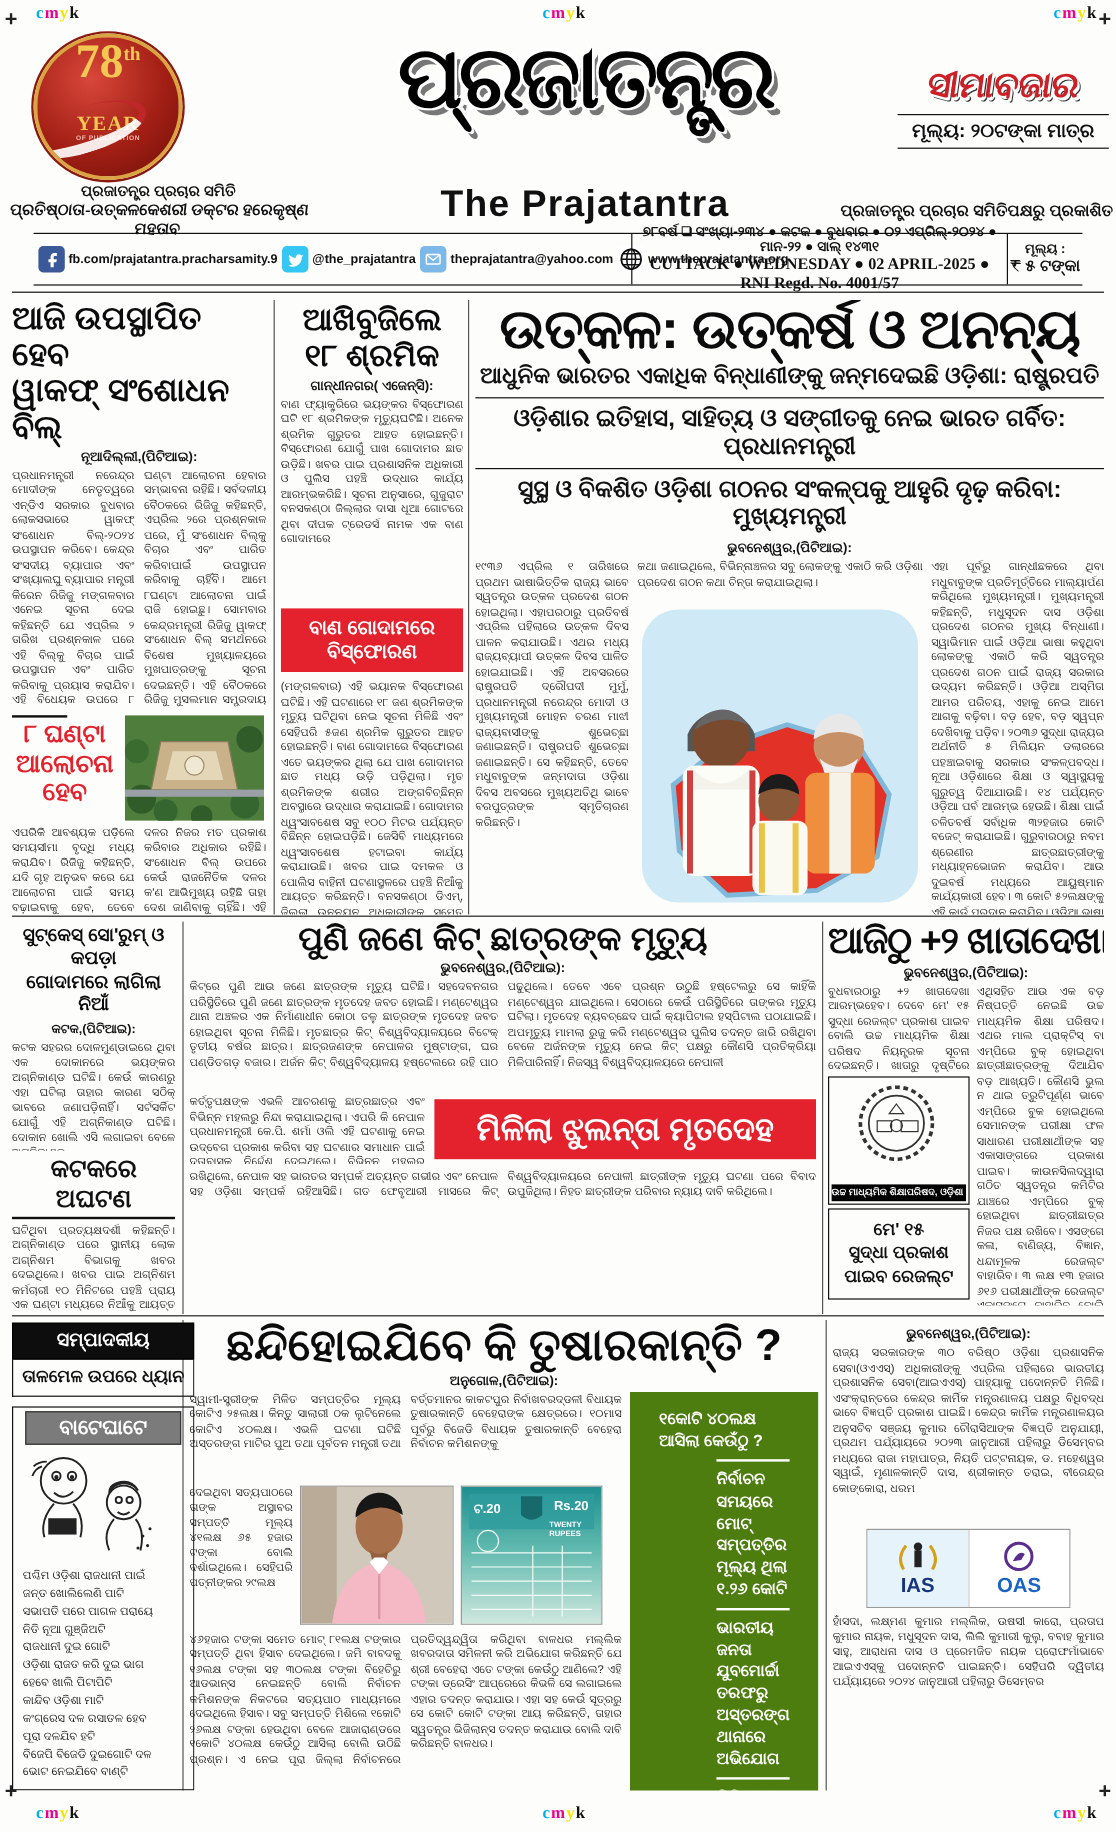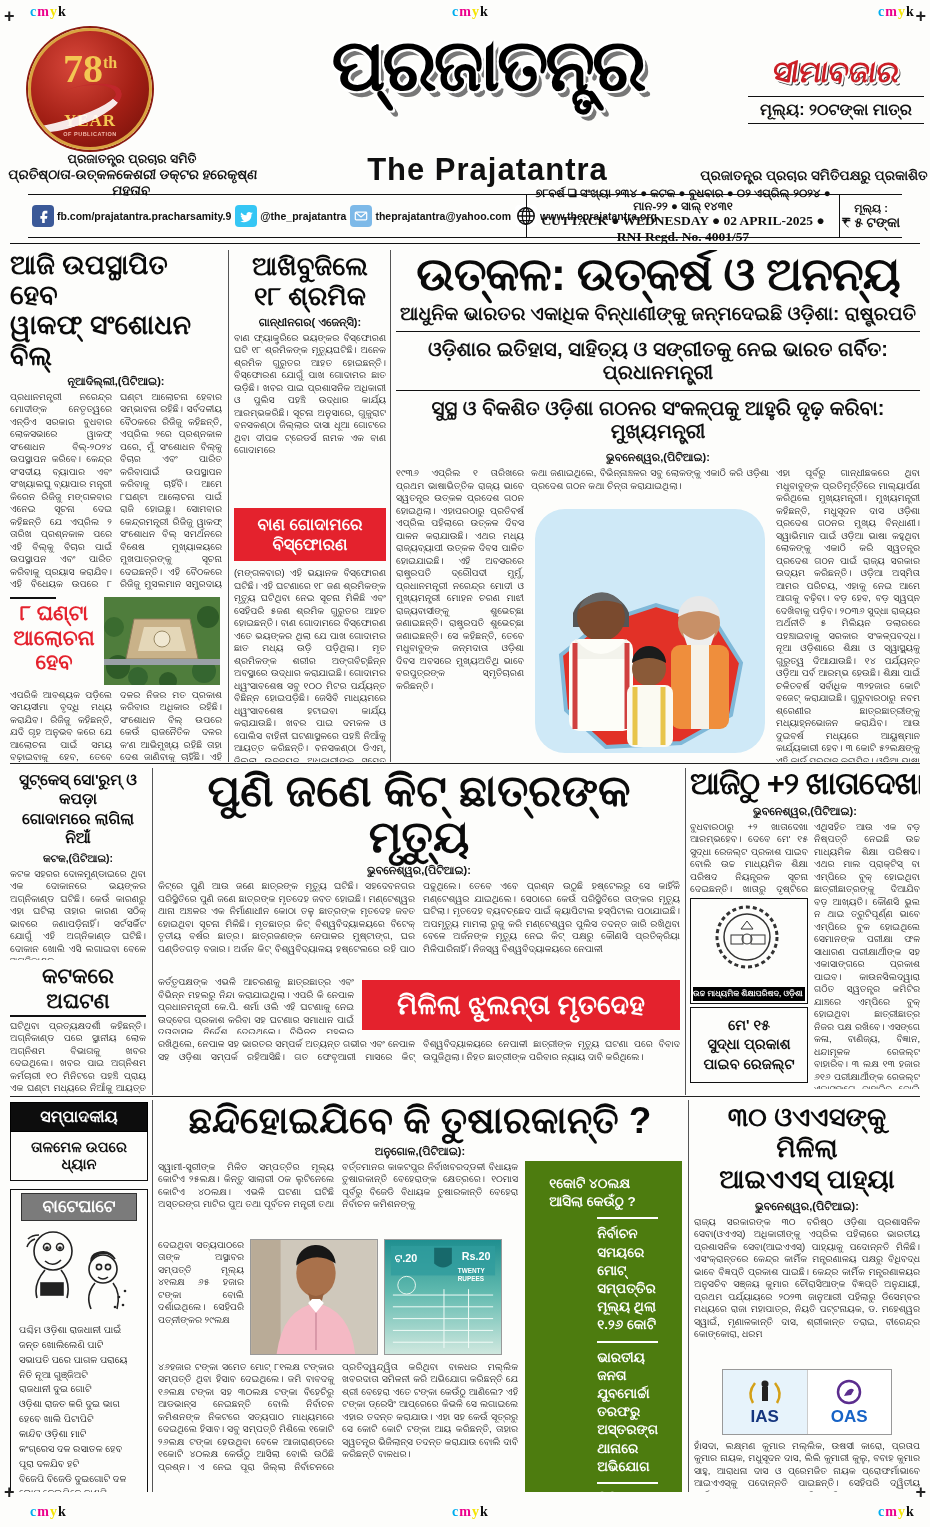--- a/index.html
+++ b/index.html
@@ -10,21 +10,21 @@
 
   
   .cmyk { font:bold 14px "Liberation Serif", serif; letter-spacing:1px; }
   .cmyk .c{color:#00aeef}.cmyk .m{color:#ec008c}.cmyk .y{color:#f5e400}.cmyk .k{color:#111}
   .regmark { font:bold 18px "Liberation Sans", sans-serif; color:#222; }
 
   
   .badge { width:124px; height:122px; border-radius:50%;
     background:radial-gradient(circle at 38% 30%, #d8473a 0%, #a31f15 55%, #6e0f08 100%);
     border:3px solid #d9a441; box-shadow:0 0 0 2px #8a1a10; text-align:center; color:#f3c753; position:relative; overflow:hidden;}
-  .badge .num { font:bold 40px "Liberation Serif", serif; line-height:1; margin-top:18px; }
+  .badge .num { font:bold 40px "Liberation Serif", serif; line-height:1; }
   .badge .num sup { font-size:16px; }
   .badge .yr { font:bold 17px "Liberation Serif", serif; letter-spacing:1px; margin-top:22px;}
   .badge .pub { font:bold 5.5px "Liberation Sans", sans-serif; color:#f0b9a9; letter-spacing:.5px; }
   .badge .ribbon { position:absolute; left:-12px; top:58px; width:105px; height:38px; border-radius:50%;
     border-bottom:9px solid #fff; border-right:6px solid #c1272d; transform:rotate(-18deg); opacity:.9;}
   .mast-soc { font-weight:bold; font-size:12.5px; text-align:center; }
   .mast-founder { font-weight:bold; font-size:13.5px; text-align:center; font-family:"Liberation Serif", serif; transform:skewX(-6deg); }
   .logo-odia { font-size:72px; font-weight:bold; text-align:center; line-height:1.05; letter-spacing:-3px; color:#000;
     text-shadow:2px 2px 0 #fff,-2px -2px 0 #fff,2px -2px 0 #fff,-2px 2px 0 #fff,5px 6px 0 #777; }
   .logo-eng { font-size:31px; font-weight:bold; text-align:center; letter-spacing:1px; color:#101010;}
@@ -250,21 +250,21 @@
   <div class="abs" style="left:10px;top:770px;width:136px;height:324px;overflow:hidden;">
     <div class="headline pre" style="font-size:15.5px;line-height:1.25;text-align:center;">ସୁଟ୍‌କେସ୍ ସୋ'ରୁମ୍ ଓ କପଡ଼ା
 ଗୋଦାମରେ ଲାଗିଲା ନିଆଁ</div>
     <div class="dateline" style="font-size:10.5px;">କଟକ,(ପିଟିଆଇ):</div>
     <div class="body-text" style="height:92px;">କଟକ ସହରର ଦୋଳମୁଣ୍ଡାଇରେ ଥିବା ଏକ ଦୋକାନରେ ଭୟଙ୍କର ଅଗ୍ନିକାଣ୍ଡ ଘଟିଛି। କେଉଁ କାରଣରୁ ଏହା ଘଟିଲା ତାହାର କାରଣ ସଠିକ୍ ଭାବରେ ଜଣାପଡ଼ିନାହିଁ। ସର୍ଟସର୍କିଟ ଯୋଗୁଁ ଏହି ଅଗ୍ନିକାଣ୍ଡ ଘଟିଛି। ଦୋକାନ ଖୋଲି ଏସି ଲଗାଇବା ବେଳେ ଅଗ୍ନିକାଣ୍ଡ</div>
     <div class="inset-head">କଟକରେ ଅଘଟଣ</div>
     <div class="body-text" style="height:142px;">ଘଟିଥିବା ପ୍ରତ୍ୟକ୍ଷଦର୍ଶୀ କହିଛନ୍ତି। ଅଗ୍ନିକାଣ୍ଡ ପରେ ସ୍ଥାନୀୟ ଲୋକ ଅଗ୍ନିଶମ ବିଭାଗକୁ ଖବର ଦେଇଥିଲେ। ଖବର ପାଇ ଅଗ୍ନିଶମ କର୍ମଚାରୀ ୧୦ ମିନିଟରେ ପହଞ୍ଚି ପ୍ରାୟ ଏକ ଘଣ୍ଟା ମଧ୍ୟରେ ନିଆଁକୁ ଆୟତ୍ତ କରିଥିଲା। ସୋରୁମରେ ଅନେକ ଦାମୀ ବ୍ୟାଗ୍ ନିଆଁରେ ଜଳିପୋଡ଼ି ନଷ୍ଟ ହୋଇଯାଇଛି। ପାଖାପାଖି ୧୫ଲକ୍ଷ ଟଙ୍କାର ବ୍ୟାଗ୍ ନଷ୍ଟହୋଇଯାଇଛି। ପାଖ ଦୋକାନଗୁଡ଼ିକ ବଦରହିଥିବା ଦେଖାଯାଇଛି।</div>
   </div>
 
   <div class="abs" style="left:158px;top:768px;width:522px;height:327px;overflow:hidden;">
-    <div class="headline" style="font-size:44px;line-height:1.05;text-align:center;">ପୁଣି ଜଣେ କିଟ୍ ଛାତ୍ରଙ୍କ ମୃତ୍ୟୁ</div>
+    <div class="headline" style="font-size:28px;line-height:1.05;text-align:center;">ପୁଣି ଜଣେ କିଟ୍ ଛାତ୍ରଙ୍କ ମୃତ୍ୟୁ</div>
     <div class="dateline">ଭୁବନେଶ୍ୱର,(ପିଟିଆଇ):</div>
     <div class="body-text two-col" style="height:92px;">କିଟ୍‌ରେ ପୁଣି ଆଉ ଜଣେ ଛାତ୍ରଙ୍କ ମୃତ୍ୟୁ ଘଟିଛି। ସହଦେବନଗର ପରିସ୍ଥିତିରେ ପୁଣି ଜଣେ ଛାତ୍ରଙ୍କ ମୃତଦେହ ଜବତ ହୋଇଛି। ମଣ୍ଟେଶ୍ୱର ଥାନା ଅଞ୍ଚଳର ଏକ ନିର୍ମାଣାଧୀନ କୋଠା ତଳୁ ଛାତ୍ରଙ୍କ ମୃତଦେହ ଜବତ ହୋଇଥିବା ସୂଚନା ମିଳିଛି। ମୃତଛାତ୍ର କିଟ୍ ବିଶ୍ୱବିଦ୍ୟାଳୟରେ ବିଟେକ୍ ତୃତୀୟ ବର୍ଷର ଛାତ୍ର। ଛାତ୍ରଜଣଙ୍କ ନେପାଳର ମୁଷ୍ଟାଙ୍ଗ, ଘର ପଣ୍ଡିତଗଡ଼ ବଜାର। ଅର୍ଜନ କିଟ୍ ବିଶ୍ୱବିଦ୍ୟାଳୟ ହଷ୍ଟେଲରେ ରହି ପାଠ ପଢୁଥିଲେ। ତେବେ ଏବେ ପ୍ରଶ୍ନ ଉଠୁଛି ହଷ୍ଟେଲରୁ ସେ କାହିଁକି ମଣ୍ଟେଶ୍ୱର ଯାଇଥିଲେ। ସେଠାରେ କେଉଁ ପରିସ୍ଥିତିରେ ତାଙ୍କର ମୃତ୍ୟୁ ଘଟିଲା। ମୃତଦେହ ବ୍ୟବଚ୍ଛେଦ ପାଇଁ କ୍ୟାପିଟାଲ ହସ୍ପିଟାଲ ପଠାଯାଇଛି। ଅପମୃତ୍ୟୁ ମାମଲା ରୁଜୁ କରି ମଣ୍ଟେଶ୍ୱର ପୁଲିସ ତଦନ୍ତ ଜାରି ରଖିଥିବା ବେଳେ ଅର୍ଜନଙ୍କ ମୃତ୍ୟୁ ନେଇ କିଟ୍ ପକ୍ଷରୁ କୌଣସି ପ୍ରତିକ୍ରିୟା ମିଳିପାରିନାହିଁ। ନିଜସ୍ୱ ବିଶ୍ୱବିଦ୍ୟାଳୟରେ ନେପାଳୀ</div>
     <div style="display:flex;gap:8px;align-items:center;margin:4px 0;">
       <div class="body-text" style="width:196px;height:58px;">କର୍ତ୍ତୃପକ୍ଷଙ୍କ ଏଭଳି ଆଚରଣକୁ ଛାତ୍ରଛାତ୍ର ଏବଂ ବିଭିନ୍ନ ମହଲରୁ ନିନ୍ଦା କରାଯାଇଥିଲା। ଏପରି କି ନେପାଳ ପ୍ରଧାନମନ୍ତ୍ରୀ କେ.ପି. ଶର୍ମା ଓଲି ଏହି ଘଟଣାକୁ ନେଇ ଉଦ୍‌ବେଗ ପ୍ରକାଶ କରିବା ସହ ଘଟଣାର ସମାଧାନ ପାଇଁ ଦୂତାବାସକୁ ନିର୍ଦ୍ଦେଶ ଦେଇଥିଲେ। ବିଭିନ୍ନ ମହଲରୁ ସମାଲୋଚନା ପରେ ବିଶ୍ୱବିଦ୍ୟାଳୟ କର୍ତ୍ତୃପକ୍ଷ ନେପାଳୀ ଛାତ୍ରଛାତ୍ରଙ୍କୁ ଫେରି ଆସି କ୍ଲାସରେ ଯୋଗଦେବାକୁ ନିବେଦନ କରିଥିଲେ। ସେତେବେଳେ ନିହତ ଛାତ୍ରୀ ମୃତ୍ୟୁଘଟଣାକୁ ନେଇ ଜଳ�ଉଠିଥିଲା ମଣି ସୁଲଭ ସୂର୍ଯ୍ୟବଂଶୀ ପ୍ରତିକ୍ରିୟା</div>
       <div class="redbox-banner" style="flex:1;height:50px;font-size:27px;">ମିଳିଲା ଝୁଲନ୍ତା ମୃତଦେହ</div>
     </div>
     <div class="body-text two-col" style="height:92px;">ରଖିଥିଲେ, ନେପାଳ ସହ ଭାରତର ସମ୍ପର୍କ ଅତ୍ୟନ୍ତ ଗଭୀର ଏବଂ ନେପାଳ ସହ ଓଡ଼ିଶା ସମ୍ପର୍କ ରହିଆସିଛି। ଗତ ଫେବୃଆରୀ ମାସରେ କିଟ୍ ବିଶ୍ୱବିଦ୍ୟାଳୟରେ ନେପାଳୀ ଛାତ୍ରୀଙ୍କ ମୃତ୍ୟୁ ଘଟଣା ପରେ ବିବାଦ ଉପୁଜିଥିଲା। ନିହତ ଛାତ୍ରୀଙ୍କ ପରିବାର ନ୍ୟାୟ ଦାବି କରିଥିଲେ।</div>
   </div>
 
   <div class="abs" style="left:690px;top:768px;width:230px;height:327px;overflow:hidden;">
@@ -288,21 +288,21 @@
 ସୁଦ୍ଧା ପ୍ରକାଶ
 ପାଇବ ରେଜଲ୍ଟ</div>
       </div>
       <div class="body-text" style="flex:1;height:268px;">ଏଥିସହିତ ଆଉ ଏକ ବଡ଼ ନିଷ୍ପତ୍ତି ନେଇଛି ଉଚ୍ଚ ମାଧ୍ୟମିକ ଶିକ୍ଷା ପରିଷଦ। ଏଥର ମାଲ ପ୍ରାକ୍ଟିସ୍ ବା ଏମ୍‌ପିରେ ବୁକ୍ ହୋଇଥିବା ଛାତ୍ରୀଛାତ୍ରଙ୍କୁ ଦିଆଯିବ ବଡ଼ ଆଖ୍ୟତି। କୌଣସି ଭୁଲ ନ ଥାଇ ତ୍ରୁଟିପୂର୍ଣ୍ଣ ଭାବେ ଏମ୍‌ପିରେ ବୁକ ହୋଇଥିଲେ ସେମାନଙ୍କ ପରୀକ୍ଷା ଫଳ ସାଧାରଣ ପରୀକ୍ଷାର୍ଥୀଙ୍କ ସହ ଏକାସାଙ୍ଗରେ ପ୍ରକାଶ ପାଇବ। କାଉନସିଲଦ୍ୱାରା ଗଠିତ ସ୍ୱତନ୍ତ୍ର କମିଟିର ଯାଞ୍ଚରେ ଏମ୍‌ପିରେ ବୁକ୍ ହୋଇଥିବା ଛାତ୍ରୀଛାତ୍ର ନିଜର ପକ୍ଷ ରଖିବେ। ଏସଙ୍ଗେ କଳା, ବାଣିଜ୍ୟ, ବିଜ୍ଞାନ, ଧନ୍ଦାମୂଳକ ରେଜଲ୍ଟ ବାହାରିବ। ୩ ଲକ୍ଷ ୧୩ ହଜାର ୬୧୬ ପରୀକ୍ଷାର୍ଥୀଙ୍କ ରେଜଲ୍ଟ ଏକାସଙ୍ଗେ ବାହାରିବ ବୋଲି ଉଚ୍ଚ ମାଧ୍ୟମିକ ଶିକ୍ଷା ପରିଷଦ ପରୀକ୍ଷା ନିୟନ୍ତ୍ରକ କହିଛନ୍ତି।</div>
     </div>
   </div>
 
   <div class="vrule" style="left:152px;top:1100px;height:392px;"></div>
   <div class="vrule" style="left:688px;top:1100px;height:392px;"></div>
 
-  <div class="abs" style="left:10px;top:1102px;width:138px;height:390px;overflow:hidden;">
+  <div class="abs" style="left:10px;top:1102px;width:152px;height:390px;overflow:hidden;">
     <div class="ed-label">ସମ୍ପାଦକୀୟ</div>
     <div class="ed-title">ତାଳମେଳ ଉପରେ ଧ୍ୟାନ</div>
     <div class="cart-box">
       <div class="cart-head">ବାଟେଘାଟେ</div>
       <svg width="122" height="92" viewBox="0 0 122 92">
         <g fill="none" stroke="#222" stroke-width="1.6">
           <circle cx="38" cy="26" r="19"></circle>
           <circle cx="32" cy="22" r="3.5"></circle>
             <circle cx="45" cy="22" r="3.5"></circle>
           <circle cx="32" cy="23" r="1" fill="#222"></circle>
@@ -394,22 +394,20 @@
           <div class="pt">ନିର୍ବାଚନ ସମୟରେ ମୋଟ୍ ସମ୍ପତ୍ତିର ମୂଲ୍ୟ ଥିଲା ୧.୨୬ କୋଟି</div>
           <div class="pt">ଭାରତୀୟ ଜନତା ଯୁବମୋର୍ଚ୍ଚା ତରଫରୁ ଅସ୍ତରଙ୍ଗ ଥାନାରେ ଅଭିଯୋଗ</div>
           <div class="pt">ଭିଜିଲାନ୍ସ ତଦନ୍ତ ଦାବିକଲା ବିଜେପି</div>
         </div>
       </div>
     </div>
     <div class="body-text" style="position:absolute;left:392px;top:64px;width:128px;height:0px;overflow:hidden;">କାକଟପୁର ନିର୍ବାଚନମଣ୍ଡଳୀ ଭାରତୀୟ ଜନତା ଯୁବମୋର୍ଚ୍ଚା ତରଫରୁ ମଙ୍ଗଳବାର ଅସ୍ତରଙ୍ଗ ଥାନାରେ ବିଧାୟକ ତୁଷାରକାନ୍ତି ବେହେରାଙ୍କର ଏତେ ଟଙ୍କା ଆସିଲା କେଉଁଠୁ? ତୁଷାରକାନ୍ତି ପୂର୍ବ ସରକାରରେ ବିଭିନ୍ନ ବିଭାଗରେ ମନ୍ତ୍ରୀ ଥିବା ବେଳେ ଅସାଧୁ ଉପାୟ ଅବଲମ୍ବନ କରି କୋଟି କୋଟି ଟଙ୍କା ଆହରଣ କରିଛନ୍ତି ବୋଲି ଅଭିଯୋଗ କରାଯାଇଛି। ଏହା ସହ ଯୁବମୋର୍ଚ୍ଚା ସଂଯୋଜକ ପ୍ରିୟବ୍ରତ ବିଶ୍ୱାଳ କହିଛନ୍ତି, ବିଧାୟକ ନିର୍ବାଚନମଣ୍ଡଳୀରେ ହୋଇଥିବା ୫ଟି ଗାର୍ଡ ତଥା ବିଦ୍ୟାଳୟ ରୂପାନ୍ତୀକରଣ ନାଁରେ କୋଟି କୋଟି ଟଙ୍କା ଚଳୁ କରିଛନ୍ତି। ଅନ୍ୟ ପଟେ ମଙ୍ଗଳବାର ଅପରାହ୍ନରେ ବାକଟପୁର ଭାରତୀୟ ଜନତା ପାର୍ଟି କାର୍ଯ୍ୟାଳୟରେ</div>
   </div>
 
   <div class="abs" style="left:694px;top:1102px;width:226px;height:390px;overflow:hidden;">
-    <div class="headline pre" style="font-size:26px;line-height:1.2;text-align:center;">୩୦ ଓଏଏସଙ୍କୁ ମିଳିଲା
-ଆଇଏଏସ୍ ପାହ୍ୟା</div>
     <div class="dateline">ଭୁବନେଶ୍ୱର,(ପିଟିଆଇ):</div>
     <div class="body-text" style="height:148px;">ରାଜ୍ୟ ସରକାରଙ୍କ ୩୦ ବରିଷ୍ଠ ଓଡ଼ିଶା ପ୍ରଶାସନିକ ସେବା(ଓଏଏସ୍) ଅଧିକାରୀଙ୍କୁ ଏପ୍ରିଲ ପହିଲାରେ ଭାରତୀୟ ପ୍ରଶାସନିକ ସେବା(ଆଇଏଏସ୍) ପାହ୍ୟାକୁ ପଦୋନ୍ନତି ମିଳିଛି। ଏସଂକ୍ରାନ୍ତରେ କେନ୍ଦ୍ର କାର୍ମିକ ମନ୍ତ୍ରଣାଳୟ ପକ୍ଷରୁ ବିଧିବଦ୍ଧ ଭାବେ ବିଜ୍ଞପ୍ତି ପ୍ରକାଶ ପାଇଛି। କେନ୍ଦ୍ର କାର୍ମିକ ମନ୍ତ୍ରଣାଳୟର ଅନୁସଚିବ ସଞ୍ଜୟ କୁମାର ଚୌରାସିଆଙ୍କ ବିଜ୍ଞପ୍ତି ଅନୁଯାୟୀ, ପ୍ରଥମ ପର୍ଯ୍ୟାୟରେ ୨୦୨୩ ଜାନୁଆରୀ ପହିଲାରୁ ଡିସେମ୍ବର ମଧ୍ୟରେ ରାଜା ମହାପାତ୍ର, ନିୟତି ପଟ୍ଟନାୟକ, ଡ. ମହେଶ୍ୱର ସ୍ୱାଇଁ, ମୃଣାଳକାନ୍ତି ଦାସ, ଶ୍ରୀକାନ୍ତ ତରାଇ, ବୀରେନ୍ଦ୍ର କୋଙ୍କୋରା, ଧରମ</div>
     <div class="logos" style="width:170px;height:66px;margin:5px auto;">
       <div class="logo-half" style="background:#e7f3fb;">
         <svg width="40" height="30" viewBox="0 0 40 30">
           <path d="M8 26 q-6 -10 2 -20" fill="none" stroke="#d4a017" stroke-width="2.5"></path>
           <path d="M32 26 q6 -10 -2 -20" fill="none" stroke="#d4a017" stroke-width="2.5"></path>
           <rect x="17" y="10" width="6" height="14" fill="#222"></rect>
           <circle cx="20" cy="7" r="3.5" fill="#222"></circle>
         </svg>

